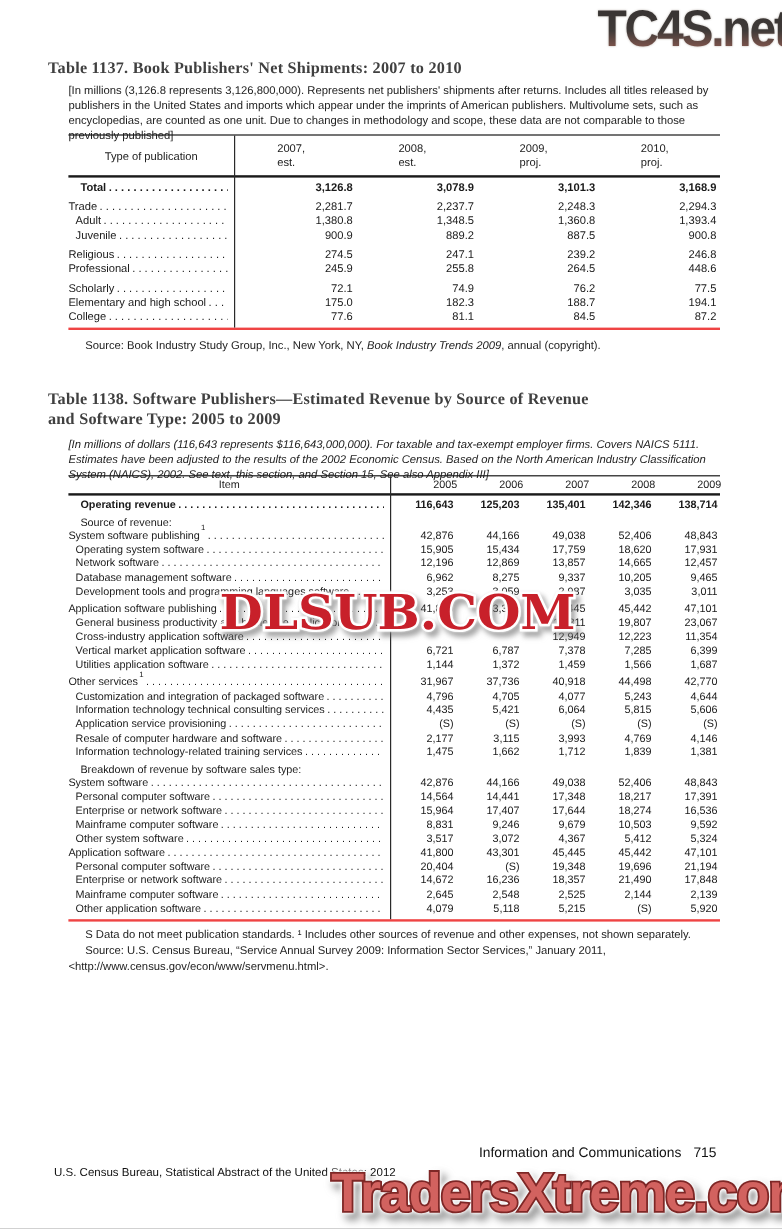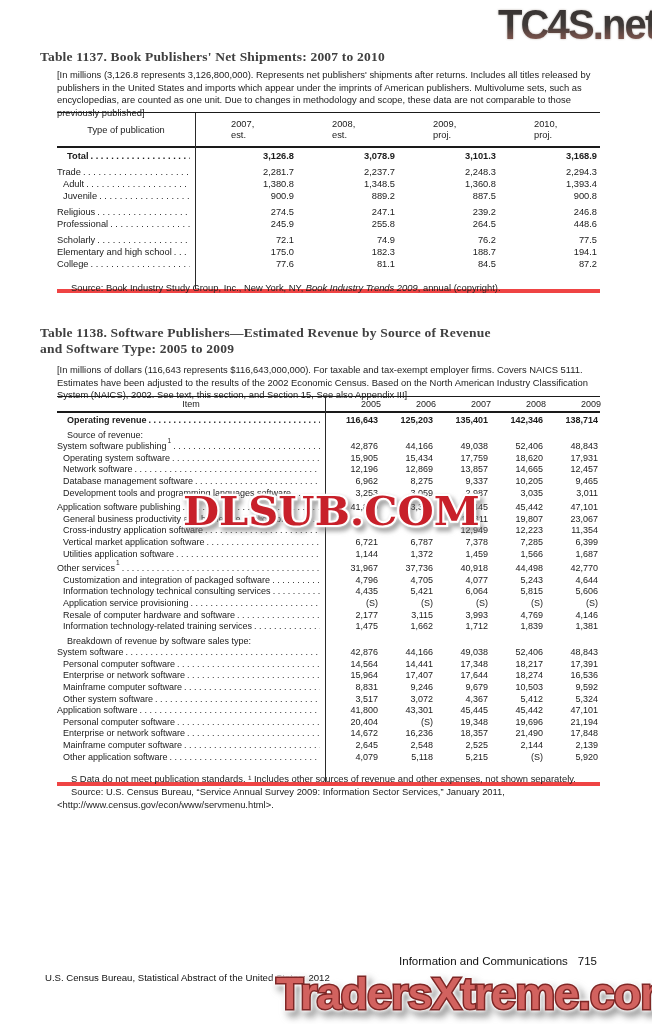--- a/index.html
+++ b/index.html
@@ -5,36 +5,36 @@
   html,body{margin:0;padding:0;background:#888;}
   .page{position:relative;width:652px;height:1024px;background:#ffffff;margin:0 auto;
         overflow:hidden;font-family:"Liberation Sans",sans-serif;color:#1a1a1a;}
   
   .ttl{position:absolute;left:40px;width:545px;font-family:"Liberation Serif",serif;
        font-weight:700;color:#404040;letter-spacing:.2px;}
   #t1137-title{top:40px;font-size:13.5px;}
   #t1138-title{top:316px;font-size:13.5px;line-height:16px;}
   .note{position:absolute;left:57px;width:543px;font-size:9.4px;line-height:12.4px;color:#222;}
   #t1137-note{top:60px;}
-  #t1138-note{top:355px;}
+  #t1138-note{top:355px;font-style:italic;}
   
   .tbl{position:absolute;left:57px;width:543px;border-top:1.5px solid #1a1a1a;}
   .tbl1137{top:112px;font-size:9.3px;}
   .tbl1138{top:396px;font-size:9px;}
   .thead{display:flex;border-bottom:2px solid #1a1a1a;align-items:center;}
   .tbl1137 .thead{height:33px;}
   .tbl1138 .thead{height:14px;}
   .h-col1{display:flex;align-items:center;justify-content:center;color:#222;}
   .tbl1137 .h-col1{width:138px;}
   .tbl1138 .h-col1{width:268px;}
   .h-cell{text-align:left;color:#222;padding-left:36px;}
   .tbl1137 .h-cell{width:101px;padding-right:6px;box-sizing:border-box;}
   .tbl1138 .h-cell{width:55px;padding-right:2px;box-sizing:border-box;}
   .h-cell span{display:block;line-height:11px;}
-  .tbody{position:relative;border-bottom:4px solid #ef4444;padding:2px 0 19px;}
+  .tbody{position:relative;border-bottom:2px solid #ef4444;padding:2px 0 3px;}
   .trow{display:flex;align-items:baseline;}
   .tbl1137 .trow{line-height:12px;}
   .tbl1138 .trow{line-height:11.6px;}
   .trow.gap{margin-top:4px;}
   .tbl1138 .trow.gap{margin-top:3px;}
   .trow.b{font-weight:700;}
   .lbl{display:flex;box-sizing:border-box;padding-right:5px;min-width:0;}
   .tbl1137 .lbl{width:138px;}
   .tbl1138 .lbl{width:268px;}
   .lt{white-space:nowrap;}

